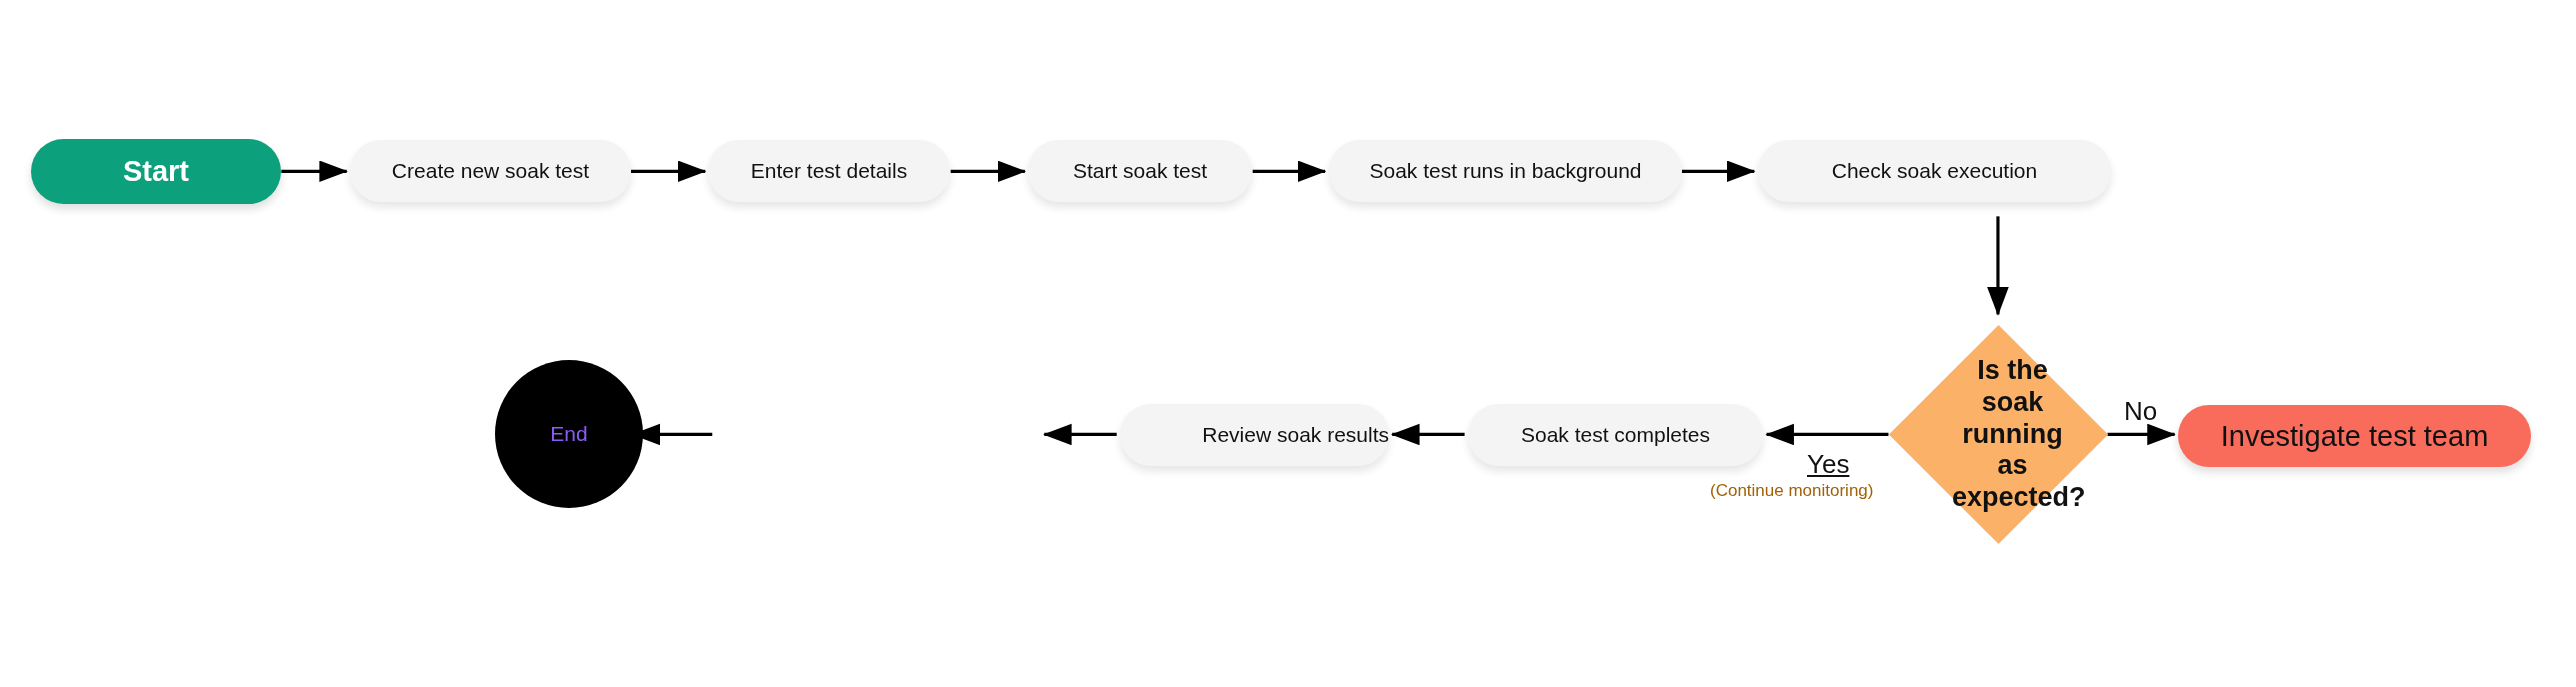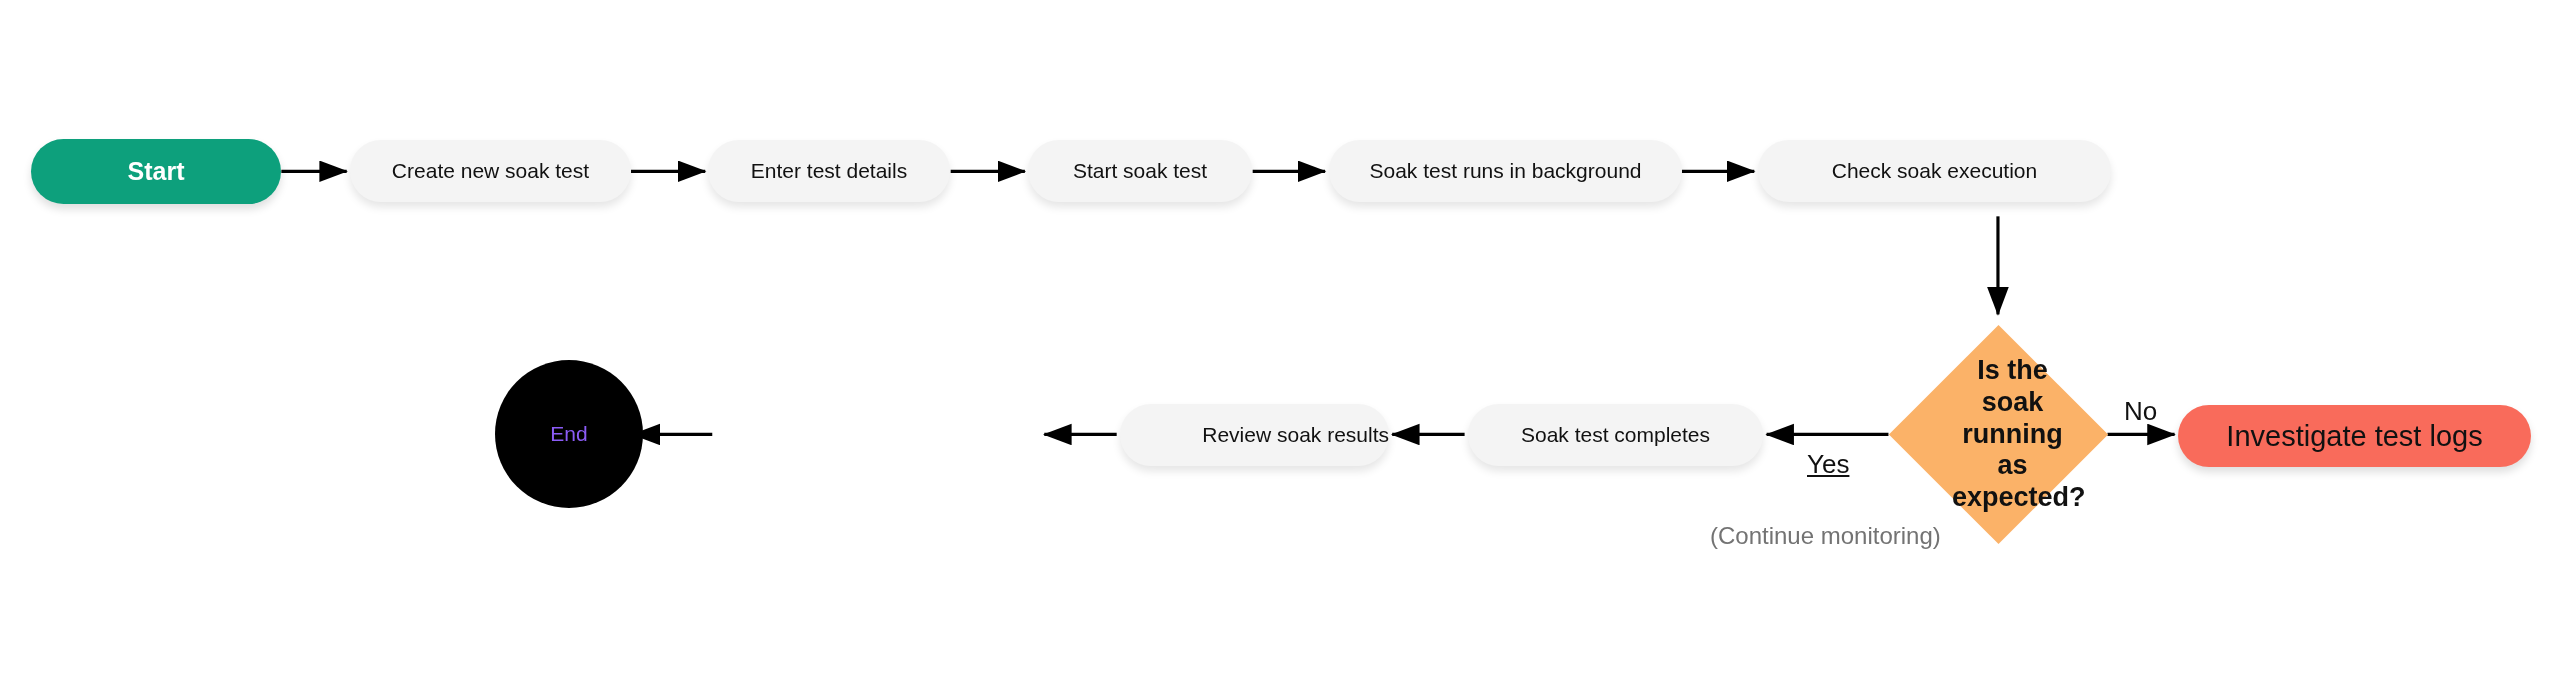--- a/index.html
+++ b/index.html
@@ -45,21 +45,21 @@
     color: #111111;
     font-size: 21px;
     box-shadow: 0 5.3px 8.8px rgba(0,0,0,0.10);
   }
 
   .node.start {
     background: #0da07c;
     color: #ffffff;
     font-weight: bold;
     border-radius: 883px;
-    font-size: 25px;
+    font-size: 29px;
     box-shadow: 0 5.3px 8.8px rgba(0,0,0,0.13);
   }
 
   .node.danger {
     background: #f96b5b;
     color: #111111;
     border-radius: 883px;
     font-size: 29px;
     box-shadow: 0 5.3px 8.8px rgba(0,0,0,0.13);
   }
@@ -103,23 +103,22 @@
     margin-left: 28px;
   }
 
   .edge-label {
     position: absolute;
     font-size: 26px;
     color: #111111;
     white-space: nowrap;
   }
   .edge-label.muted {
-    color: #737373;
-    font-size: 24px;
-    margin-top: 41px;
+    color: #a16207;
+    font-size: 17px;
   }
 </style>
 </head>
 <body>
 
 <div id="canvas">
 
   <svg id="edges" viewBox="0 0 2916 778">
     <defs>
       <marker id="arrow" markerWidth="10" markerHeight="10" refX="8.6" refY="3.4" orient="auto" markerUnits="strokeWidth">
@@ -168,21 +167,21 @@
   <div class="node pill" style="left:1758px; top:140px; width:353px; height:62px;">
     <span>Check soak execution</span>
   </div>
 
   <div class="node decision" style="left:1921px; top:357px; width:155px; height:155px;">
     <span class="diamond-shape"></span>
     <span class="decision-text">Is the soak running as expected?</span>
   </div>
 
   <div class="node danger" style="left:2178px; top:405px; width:353px; height:62px;">
-    <span>Investigate test logs</span>
+    <span>Investigate test team</span>
   </div>
 
   <div class="node pill" style="left:1468px; top:404px; width:295px; height:62px;">
     <span>Soak test completes</span>
   </div>
 
   <div class="node pill" style="left:1120px; top:404px; width:269px; height:62px;justify-content:flex-end;">
     <span>Review soak results</span>
   </div>
 

